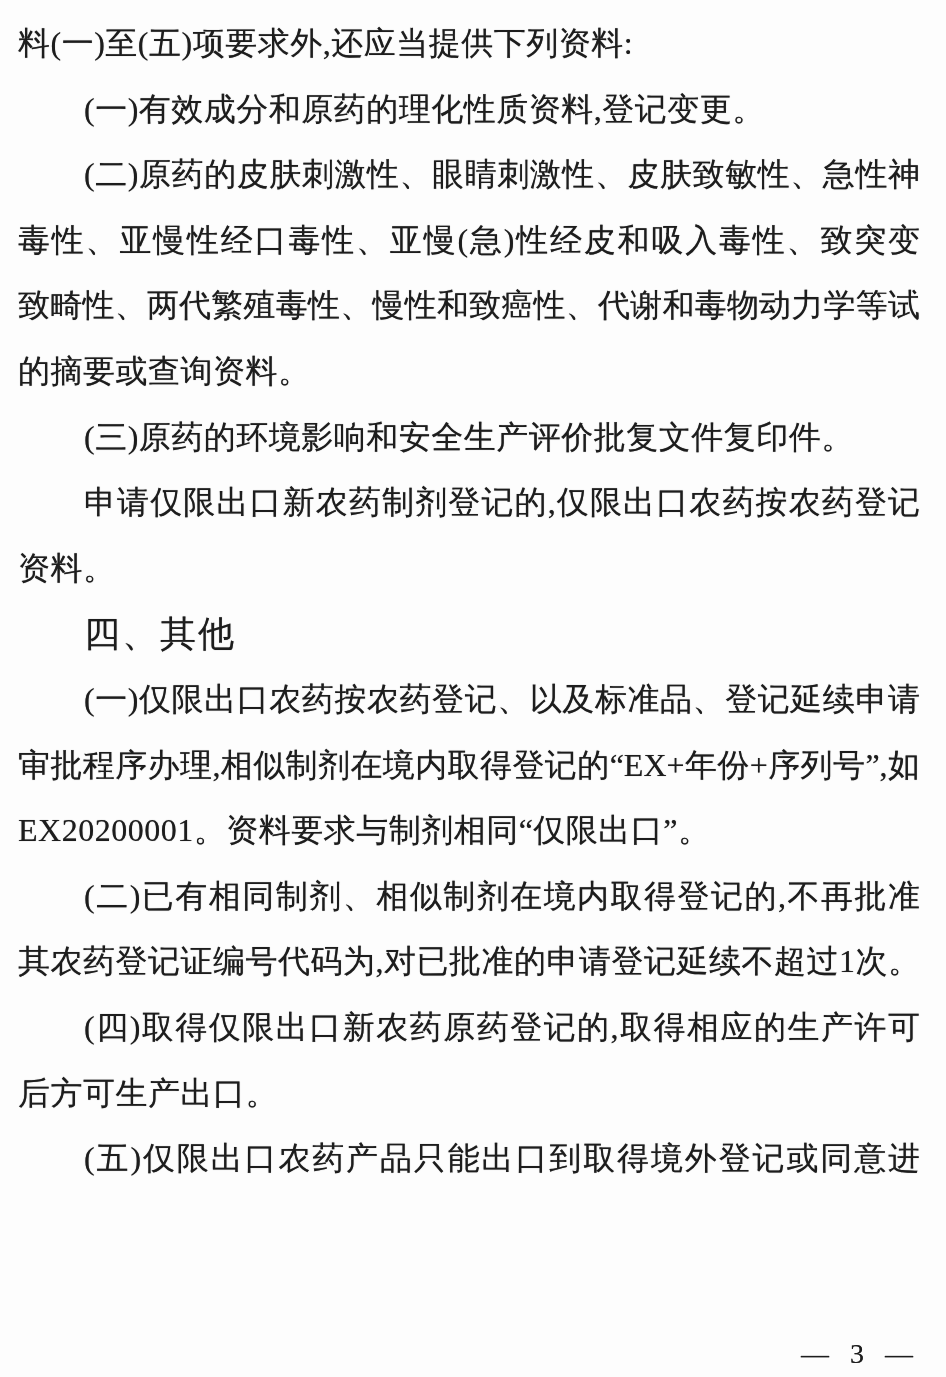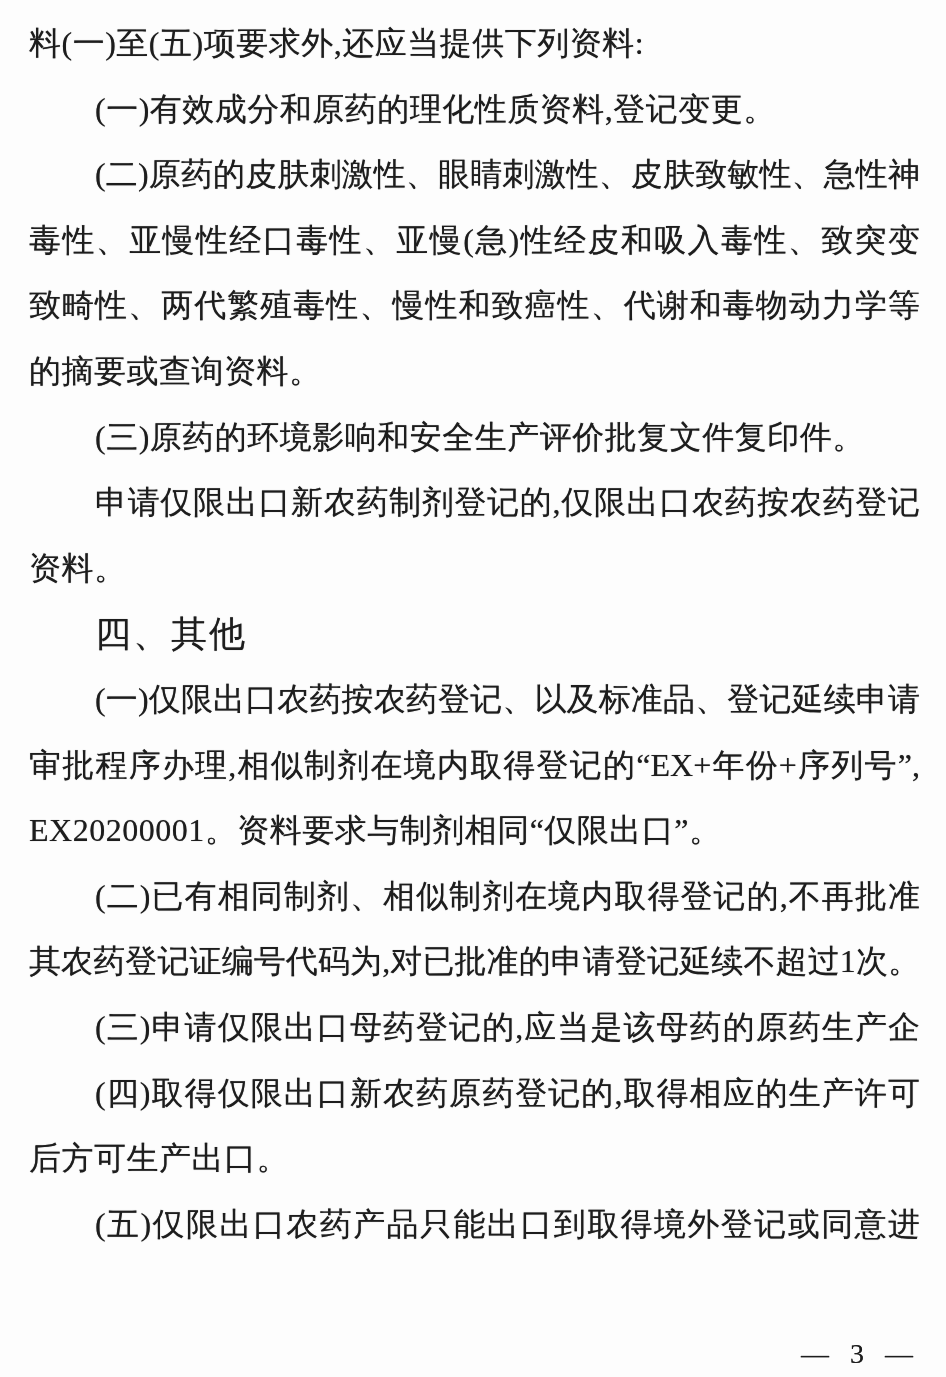--- a/index.html
+++ b/index.html
@@ -21,21 +21,20 @@
     padding: 11px 26px 0 18px;
     color: #1d1d1d;
   }
   .doc-body .line {
     height: 65.6px;
     line-height: 65.6px;
     font-size: 32px;
     letter-spacing: 0.5px;
     white-space: nowrap;
     text-shadow: 0 0 0.7px rgba(40,40,40,0.75); 
-    margin-left: 11px;
   }
   .doc-body .line.justify {
     white-space: normal;
     letter-spacing: 0;
     text-align: justify;
     text-align-last: justify;
     text-justify: inter-character;
     overflow: hidden;
   }
   .doc-body .line.indent {
@@ -71,19 +70,18 @@
       <div class="line">的摘要或查询资料。</div>
       <div class="line indent">(三)原药的环境影响和安全生产评价批复文件复印件。</div>
       <div class="line justify indent">申请仅限出口新农药制剂登记的,仅限出口农药按农药登记</div>
       <div class="line">资料。</div>
       <div class="line indent bold">四、其他</div>
       <div class="line justify indent">(一)仅限出口农药按农药登记、以及标准品、登记延续申请和</div>
       <div class="line justify">审批程序办理,相似制剂在境内取得登记的“EX+年份+序列号”,如</div>
       <div class="line">EX20200001。资料要求与制剂相同“仅限出口”。</div>
       <div class="line justify indent">(二)已有相同制剂、相似制剂在境内取得登记的,不再批准</div>
       <div class="line justify">其农药登记证编号代码为,对已批准的申请登记延续不超过1次。</div>
-      <div class="line justify indent">(三)申请仅限出口母药登记的,应当是该母药的原药生产企</div>
       <div class="line justify indent">(四)取得仅限出口新农药原药登记的,取得相应的生产许可</div>
       <div class="line">后方可生产出口。</div>
       <div class="line justify indent">(五)仅限出口农药产品只能出口到取得境外登记或同意进</div>
     </div>
   <div class="page-number">— 3 —</div>
 </div>
 
 </body></html>

